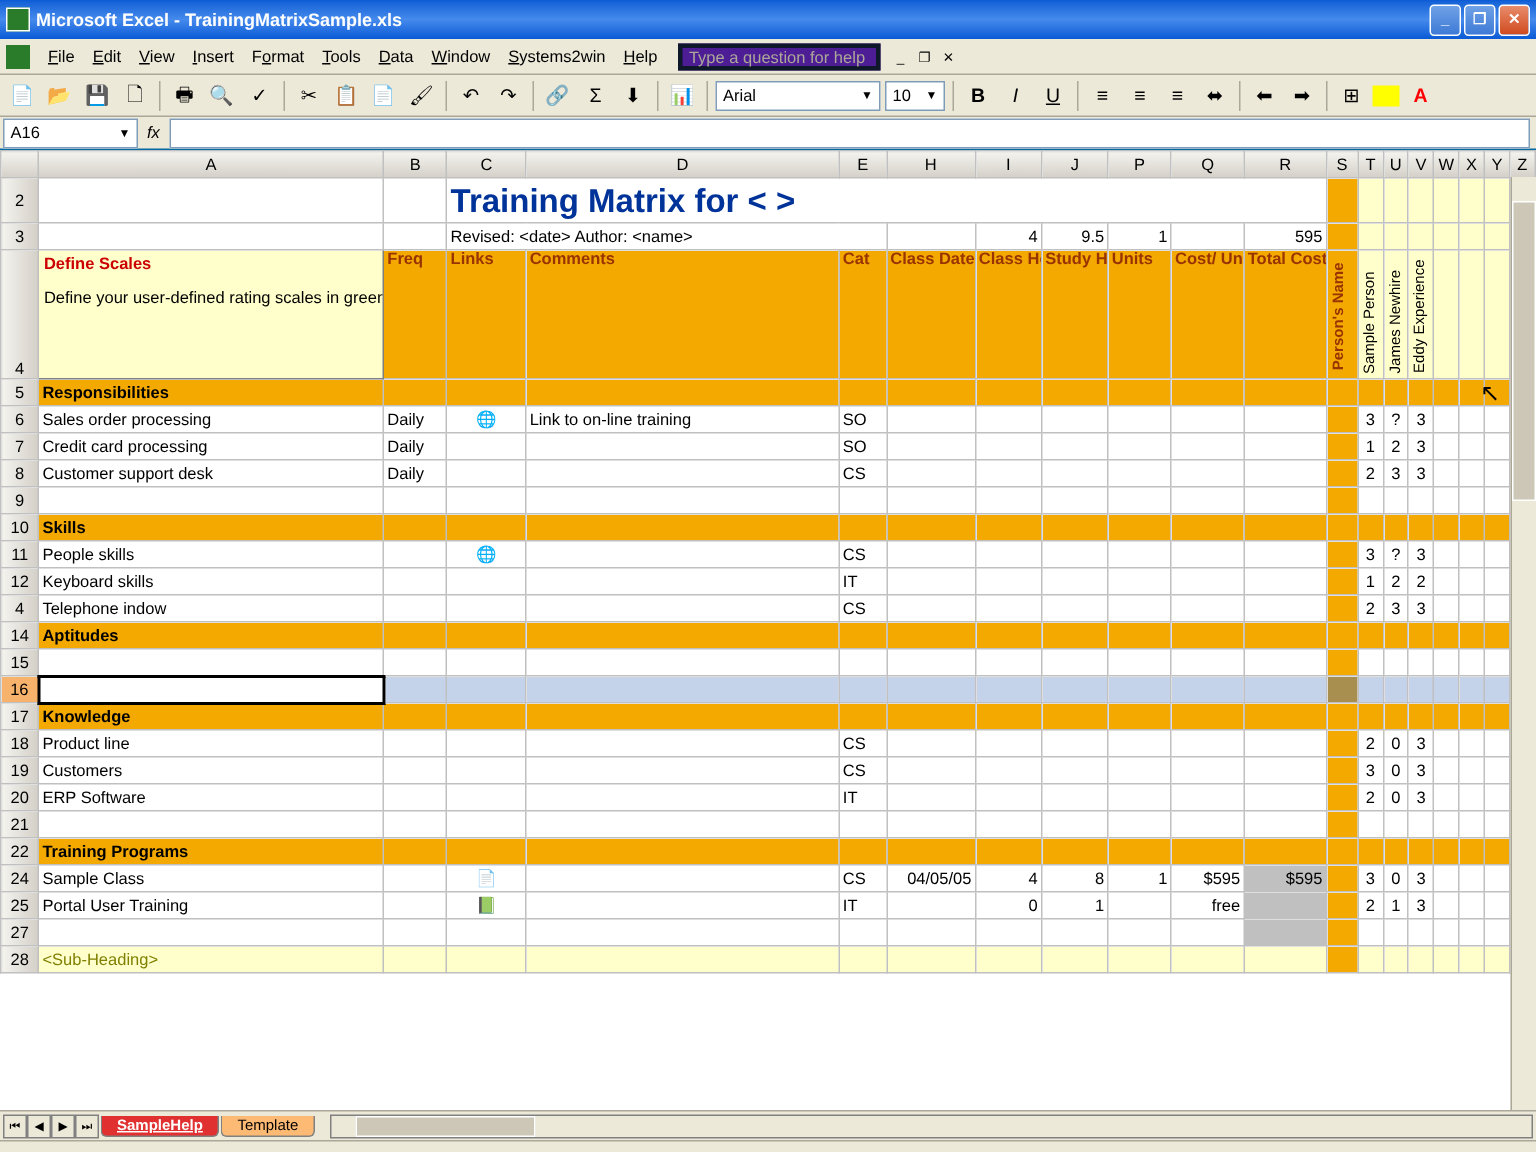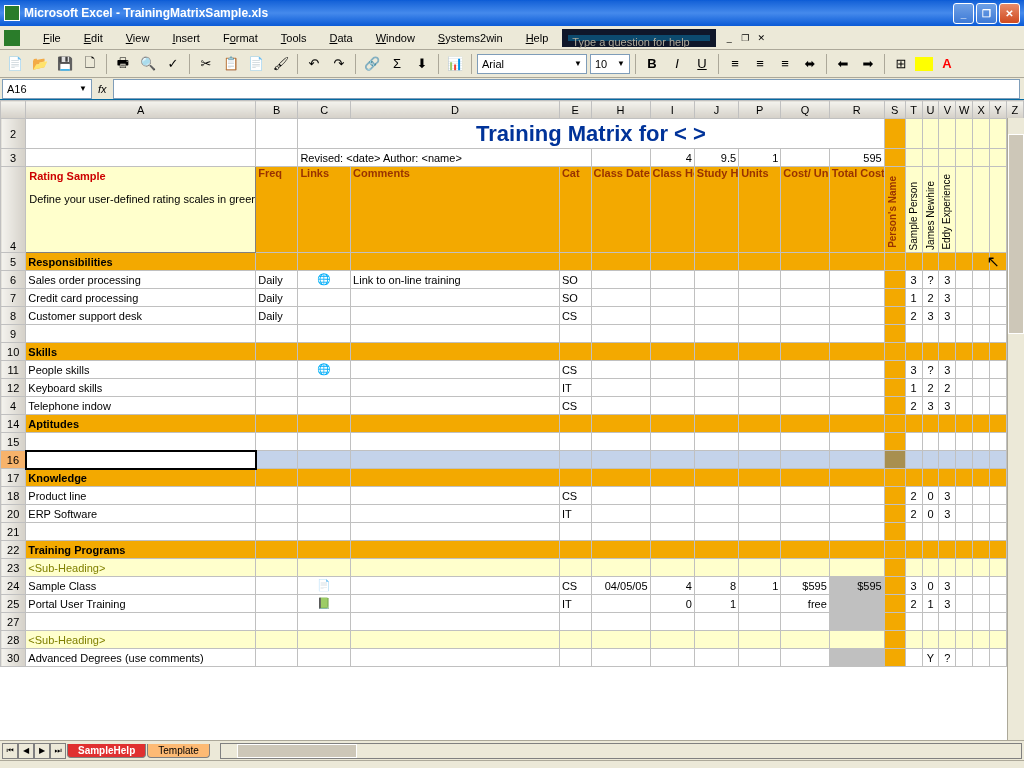--- a/index.html
+++ b/index.html
@@ -7,23 +7,23 @@
 
 .titlebar { height: 26px; background: linear-gradient(to bottom, #0a5ad6 0%, #1663d8 5%, #458aec 50%, #0a5ad6 100%); display: flex; align-items: center; padding: 0 4px; color: white; }
 .titlebar .icon { width: 16px; height: 16px; background: #2a7c2a; margin-right: 4px; border: 1px solid #fff; }
 .titlebar .title { font-weight: bold; flex: 1; font-size: 12px; }
 .winbtns { display: flex; gap: 2px; }
 .winbtn { width: 21px; height: 21px; background: linear-gradient(to bottom, #6fa1e6, #3e7ad6); border: 1px solid #fff; border-radius: 3px; display: flex; align-items: center; justify-content: center; color: white; font-weight: bold; font-size: 10px; }
 .winbtn.close { background: linear-gradient(to bottom, #e88c6a, #d04a1f); }
 
 .menubar { height: 24px; background: #ece9d8; display: flex; align-items: center; padding: 0 4px; border-bottom: 1px solid #aca899; }
 .menubar .appicon { width: 16px; height: 16px; background: #2a7c2a; margin-right: 6px; }
-.menubar .menu { padding: 2px 6px; cursor: default; margin-left: 11px; }
+.menubar .menu { padding: 2px 6px; cursor: default; }
 .menubar .menu u { text-decoration: underline; }
-.menubar .helpbox { width: 154px; height: 18px; border: 6px solid #0f172a; background: #0c4a6e; color: #aca899; padding: 1px 4px; margin-left: 8px; }
+.menubar .helpbox { width: 135px; height: 18px; border: 3px solid #0f172a; background: #4c1d95; color: #aca899; padding: 1px 4px; margin-left: 8px; }
 .menubar .winctrl { margin-left: 6px; display: flex; gap: 2px; }
 .menubar .winctrl span { width: 14px; height: 14px; font-size: 9px; display: flex; align-items: center; justify-content: center; }
 
 .toolbar { height: 28px; background: #ece9d8; display: flex; align-items: center; padding: 0 4px; gap: 3px; border-bottom: 1px solid #aca899; }
 .tbtn { width: 22px; height: 22px; display: flex; align-items: center; justify-content: center; font-size: 13px; }
 .tsep { width: 1px; height: 20px; background: #aca899; margin: 0 2px; }
 .fontbox { height: 20px; border: 1px solid #7f9db9; background: white; padding: 1px 4px; display: flex; align-items: center; }
 .fontbox.name { width: 110px; }
 .fontbox.size { width: 40px; }
 .fontbox .dd { margin-left: auto; font-size: 8px; }
@@ -39,21 +39,21 @@
 table.grid th { background: #d4d0c8; background: linear-gradient(to bottom, #f4f3ee, #d4d0c8); text-align: center; font-weight: normal; height: 18px; }
 table.grid th.rowhdr { width: 24px; background: linear-gradient(to right, #f4f3ee, #d4d0c8); text-align: center; }
 table.grid th.corner { width: 24px; }
 
 .col-A { width: 218px; } .col-B { width: 40px; } .col-C { width: 50px; } .col-D { width: 198px; }
 .col-E { width: 30px; } .col-H { width: 56px; } .col-I { width: 42px; } .col-J { width: 42px; }
 .col-P { width: 40px; } .col-Q { width: 46px; } .col-R { width: 52px; } .col-S { width: 20px; }
 .col-T { width: 16px; } .col-U { width: 16px; } .col-V { width: 16px; } .col-W { width: 16px; }
 .col-X { width: 16px; } .col-Y { width: 16px; } .col-Z { width: 16px; }
 
-tr.r2 td { height: 30px; font-size: 22px; font-weight: bold; color: #003399; text-align: center; }
+tr.r2 td { height: 30px; font-size: 22px; font-weight: bold; color: #003399; }
 tr.r3 td { height: 16px; }
 tr.r4 td { height: 86px; vertical-align: top; }
 .orange { background: #f3a900 !important; }
 .orange-hdr { background: #f3a900 !important; font-weight: bold; color: #993300; font-size: 11px; }
 .yellow { background: #ffffcc !important; }
 .rating-cell { background: #ffffcc !important; border: 1px solid #808080 !important; padding: 3px !important; }
 .rating-cell .title { color: #cc0000; font-weight: bold; font-size: 11px; }
 .rating-cell .body { margin-top: 10px; font-size: 11px; line-height: 1.3; }
 
 .vtext { writing-mode: vertical-rl; transform: rotate(180deg); font-weight: bold; color: #993300; font-size: 10px; white-space: nowrap; display: inline-block; padding: 2px 0; }
@@ -66,21 +66,21 @@
 th.selhdr { background: #f7b36b !important; }
 
 .num { text-align: right !important; }
 .ctr { text-align: center !important; }
 .linkicon { color: #0033cc; font-size: 11px; }
 .gray { background: #c0c0c0 !important; }
 
 .tabs-row { height: 20px; background: #ece9d8; display: flex; align-items: center; border-top: 1px solid #aca899; padding: 0 2px; }
 .navbtn { width: 16px; height: 16px; border: 1px solid #808080; background: #ece9d8; display: flex; align-items: center; justify-content: center; font-size: 8px; }
 .sheettab { padding: 1px 10px; background: #fdba74; border: 1px solid #808080; border-top: none; font-size: 10px; margin-left: 1px; border-radius: 0 0 4px 4px; }
-.sheettab.active { background: #e03030; color: white; font-weight: bold; }
+.sheettab.active { background: #e03030; color: white; font-weight: bold; text-decoration: underline; }
 .hscroll { flex: 1; height: 16px; background: #ece9d8; border: 1px solid #808080; margin-left: 10px; position: relative; }
 .hscroll .thumb { position: absolute; left: 16px; width: 120px; height: 100%; background: #cdc7b8; border: 1px solid #fff; }
 
 .statusbar { height: 20px; background: #ece9d8; border-top: 1px solid #aca899; }
 
 .vscroll { position: absolute; right: 0; top: 18px; width: 17px; bottom: 0; background: #ece9d8; border-left: 1px solid #aca899; }
 .vscroll .thumb { position: absolute; top: 16px; width: 100%; height: 200px; background: #cdc7b8; border: 1px solid #fff; }
 .cursor { position: absolute; right: 24px; top: 152px; font-size: 16px; pointer-events: none; }
 </style>
 </head>
@@ -252,21 +252,21 @@
           <td class="yellow"></td>
           <td class="yellow"></td>
           <td class="yellow"></td>
           <td class="yellow"></td>
           <td class="yellow"></td>
           <td class="yellow"></td>
         </tr>
 <tr class="r4">
           <th class="rowhdr" style="vertical-align:bottom">4</th>
 <td class="rating-cell">
-            <div class="title">Rating Sample</div>
+            <div class="title">Define Scales</div>
             <div class="body">Define your user-defined rating scales in green-bordered text box(es).</div>
           </td>
 <td class="orange-hdr">Freq</td>
           <td class="orange-hdr">Links</td>
           <td class="orange-hdr">Comments</td>
           <td class="orange-hdr">Cat</td>
           <td class="orange-hdr">Class Date</td>
           <td class="orange-hdr">Class Hours</td>
           <td class="orange-hdr">Study Hours</td>
           <td class="orange-hdr">Units</td>
@@ -587,20 +587,42 @@
           <td class="orange"></td>
           <td class="ctr">2</td>
           <td class="ctr">0</td>
           <td class="ctr">3</td>
           <td></td>
           <td></td>
           <td></td>
           <td></td>
         </tr>
 <tr>
+          <th class="rowhdr">19</th>
+          <td>Customers</td>
+          <td></td>
+          <td></td>
+          <td></td>
+          <td>CS</td>
+          <td></td>
+          <td></td>
+          <td></td>
+          <td></td>
+          <td></td>
+          <td></td>
+          <td class="orange"></td>
+          <td class="ctr">3</td>
+          <td class="ctr">0</td>
+          <td class="ctr">3</td>
+          <td></td>
+          <td></td>
+          <td></td>
+          <td></td>
+        </tr>
+<tr>
           <th class="rowhdr">20</th>
           <td>ERP Software</td>
           <td></td>
           <td></td>
           <td></td>
           <td>IT</td>
           <td></td>
           <td></td>
           <td></td>
           <td></td>
@@ -652,42 +674,20 @@
           <td class="orange"></td>
           <td class="orange"></td>
           <td class="orange"></td>
           <td class="orange"></td>
           <td class="orange"></td>
           <td class="orange"></td>
           <td class="orange"></td>
           <td class="orange"></td>
           <td class="orange"></td>
           <td class="orange"></td>
-        </tr>
-<tr>
-          <th class="rowhdr">23</th>
-          <td class="yellow subhead">&lt;Sub-Heading&gt;</td>
-          <td class="yellow"></td>
-          <td class="yellow"></td>
-          <td class="yellow"></td>
-          <td class="yellow"></td>
-          <td class="yellow"></td>
-          <td class="yellow"></td>
-          <td class="yellow"></td>
-          <td class="yellow"></td>
-          <td class="yellow"></td>
-          <td class="yellow"></td>
-          <td class="orange"></td>
-          <td class="yellow"></td>
-          <td class="yellow"></td>
-          <td class="yellow"></td>
-          <td class="yellow"></td>
-          <td class="yellow"></td>
-          <td class="yellow"></td>
-          <td class="yellow"></td>
         </tr>
 <tr>
           <th class="rowhdr">24</th>
           <td>Sample Class</td>
           <td></td>
           <td class="ctr linkicon">📄</td>
           <td></td>
           <td>CS</td>
           <td class="num">04/05/05</td>
           <td class="num">4</td>
@@ -762,42 +762,20 @@
           <td class="yellow"></td>
           <td class="yellow"></td>
           <td class="orange"></td>
           <td class="yellow"></td>
           <td class="yellow"></td>
           <td class="yellow"></td>
           <td class="yellow"></td>
           <td class="yellow"></td>
           <td class="yellow"></td>
           <td class="yellow"></td>
-        </tr>
-<tr>
-          <th class="rowhdr">30</th>
-          <td>Advanced Degrees (use comments)</td>
-          <td></td>
-          <td></td>
-          <td></td>
-          <td></td>
-          <td></td>
-          <td></td>
-          <td></td>
-          <td></td>
-          <td></td>
-          <td class="gray"></td>
-          <td class="orange"></td>
-          <td></td>
-          <td class="ctr">Y</td>
-          <td class="ctr">?</td>
-          <td></td>
-          <td></td>
-          <td></td>
-          <td></td>
         </tr>
 </tbody>
     </table>
 <div class="vscroll">
       <div class="thumb"></div>
     </div>
 <div class="cursor">↖</div>
 </div>
 
 <div class="tabs-row">

